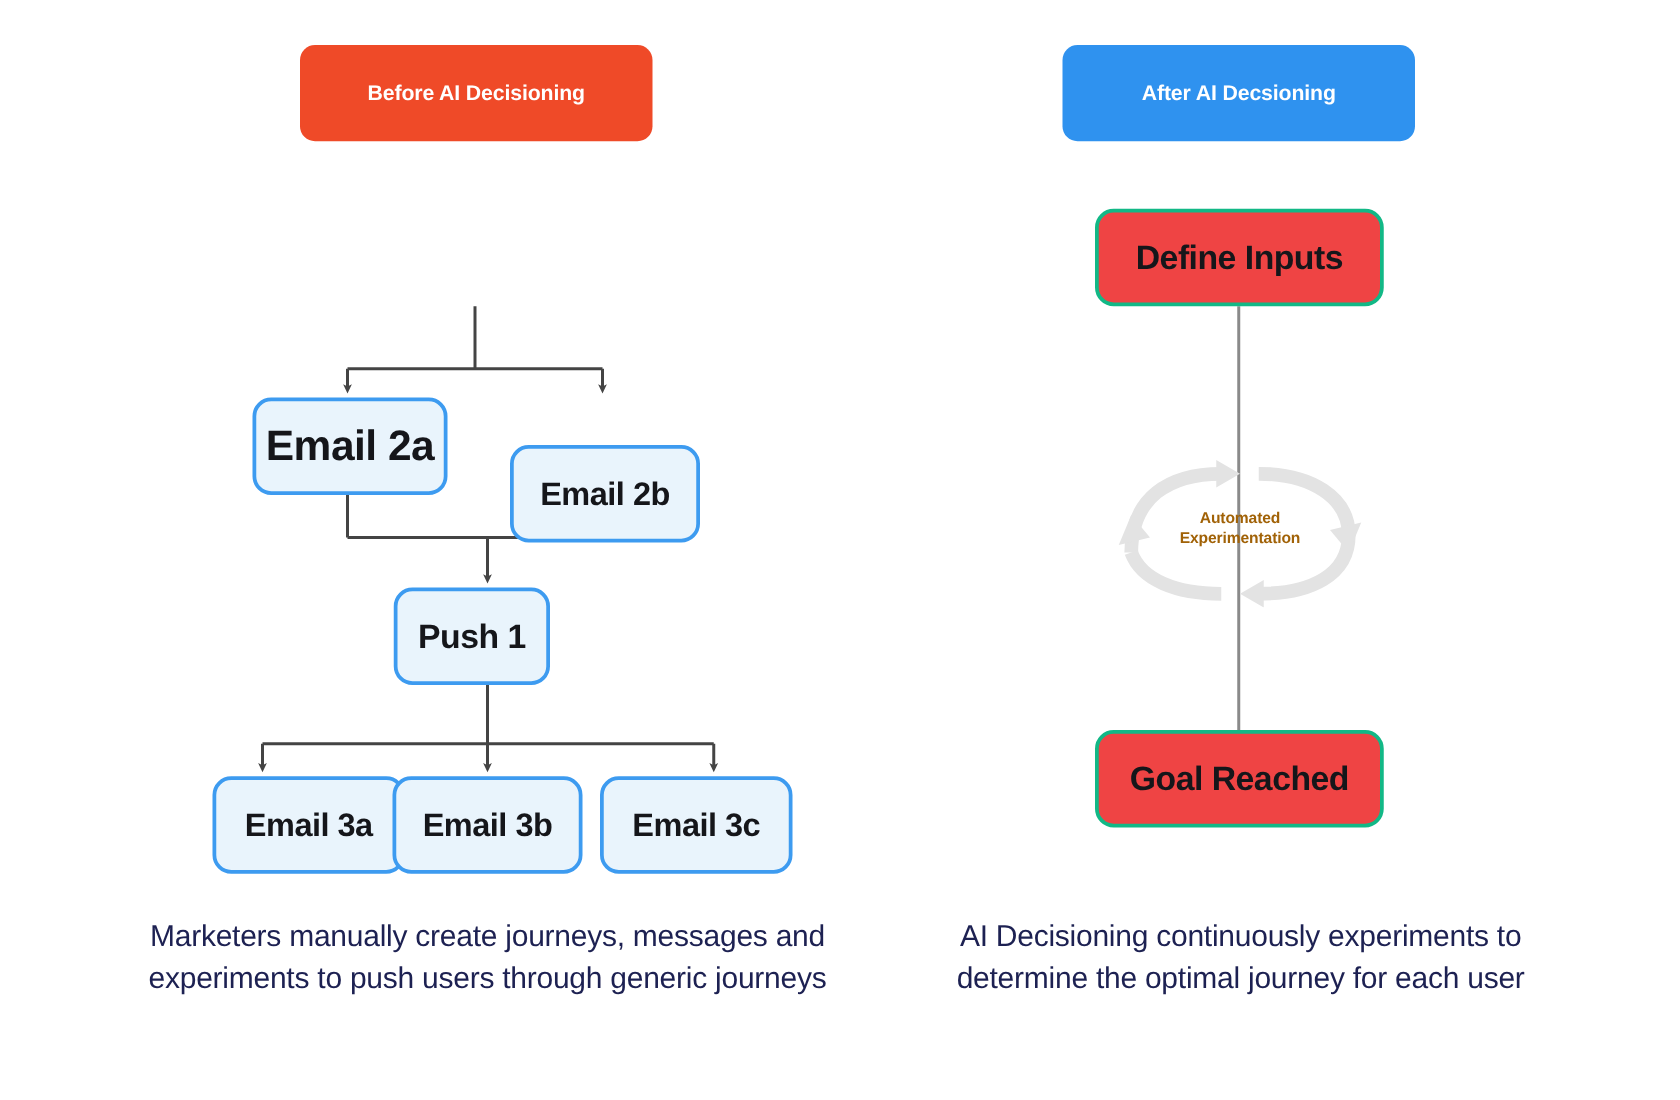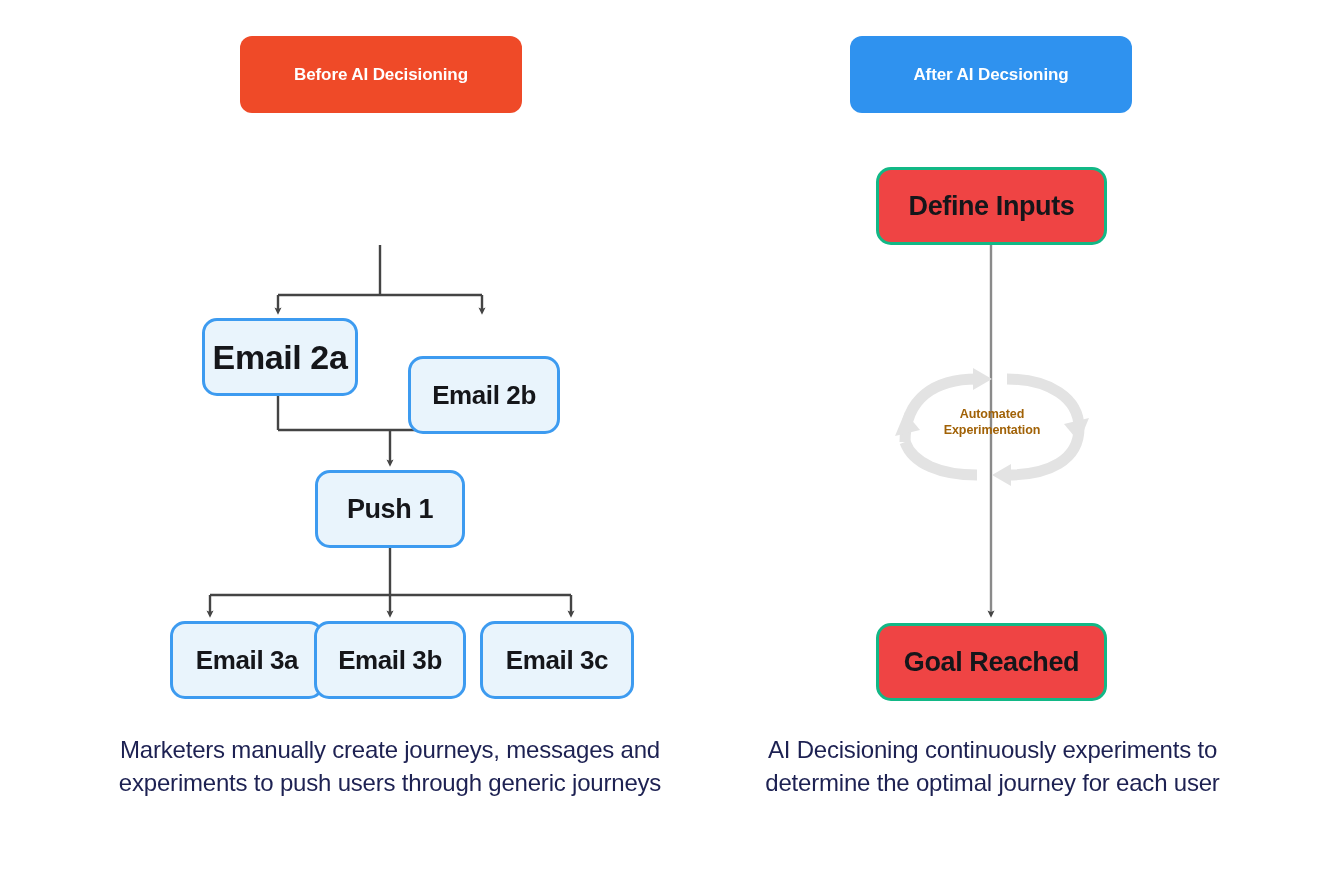--- a/index.html
+++ b/index.html
@@ -160,27 +160,27 @@
       <path d="M991,245 L991,614" marker-end="url(#arrowDark)"></path>
     </g>
   </svg>
 
   <div class="badge badge-before" style="background: rgb(239, 74, 40);">Before AI Decisioning</div>
 
   <div class="badge badge-after" style="background: rgb(47, 146, 239);">After AI Decsioning</div>
 
   <div class="node node-blue" style="left: 202px; top: 318px; width: 156px; height: 78px; font-size: 34px;">Email 2a</div>
   <div class="node node-blue" style="left: 408px; top: 318px; width: 152px; height: 78px; font-size: 26px; margin-top: 38px;">Email 2b</div>
-  <div class="node node-blue" style="left: 315px; top: 470px; width: 150px; height: 78px; font-size: 27px;">Push 1</div>
+  <div class="node node-blue" style="left: 315px; top: 470px; width: 125px; height: 78px; font-size: 27px;">Push 1</div>
   <div class="node node-blue" style="left: 133px; top: 621px; width: 154px; height: 78px; font-size: 26px; margin-left: 37px;">Email 3a</div>
   <div class="node node-blue" style="left: 314px; top: 621px; width: 152px; height: 78px; font-size: 26px; text-align: center;">Email 3b</div>
   <div class="node node-blue" style="left: 480px; top: 621px; width: 154px; height: 78px; font-size: 26px;">Email 3c</div>
 
   <div class="node node-green" style="left: 876px; top: 167px; width: 231px; height: 78px; font-size: 27px;">Define Inputs</div>
-  <div class="node node-green" style="left: 876px; top: 623px; width: 231px; height: 78px; font-size: 27px;">Goal Reached</div>
+  <div class="node node-green" style="left: 876px; top: 584px; width: 231px; height: 78px; font-size: 27px;">Goal Reached</div>
 
   <div id="loop-wrap">
     <svg width="198" height="118" viewBox="0 0 198 118">
       <g fill="none" stroke="#e3e3e3" stroke-width="11" stroke-linecap="butt">
 
         <path d="M12,74 C12,30 42,11 84,11"></path>
 
         <path d="M114,11 C156,11 186,30 186,60"></path>
 
         <path d="M186,60 C186,92 156,107 114,107"></path>

